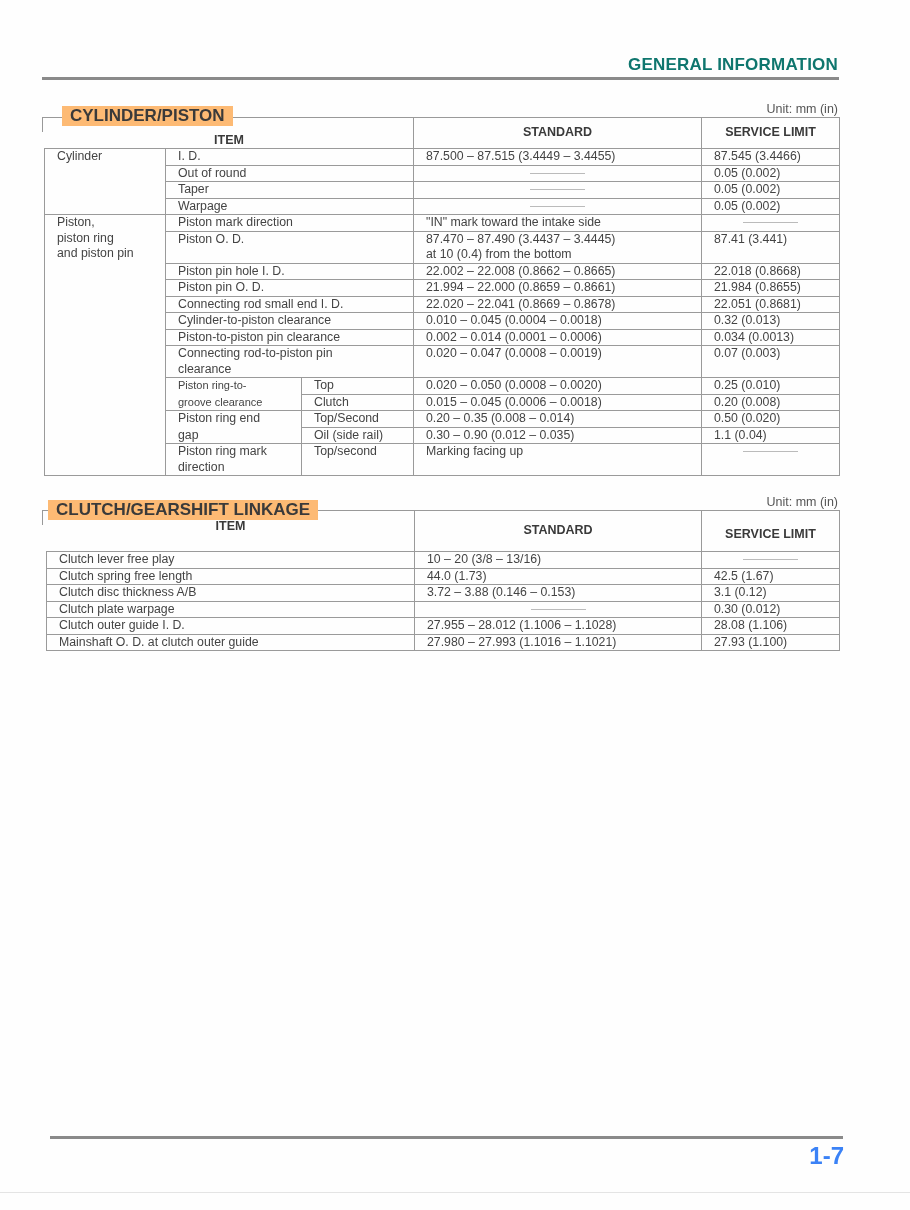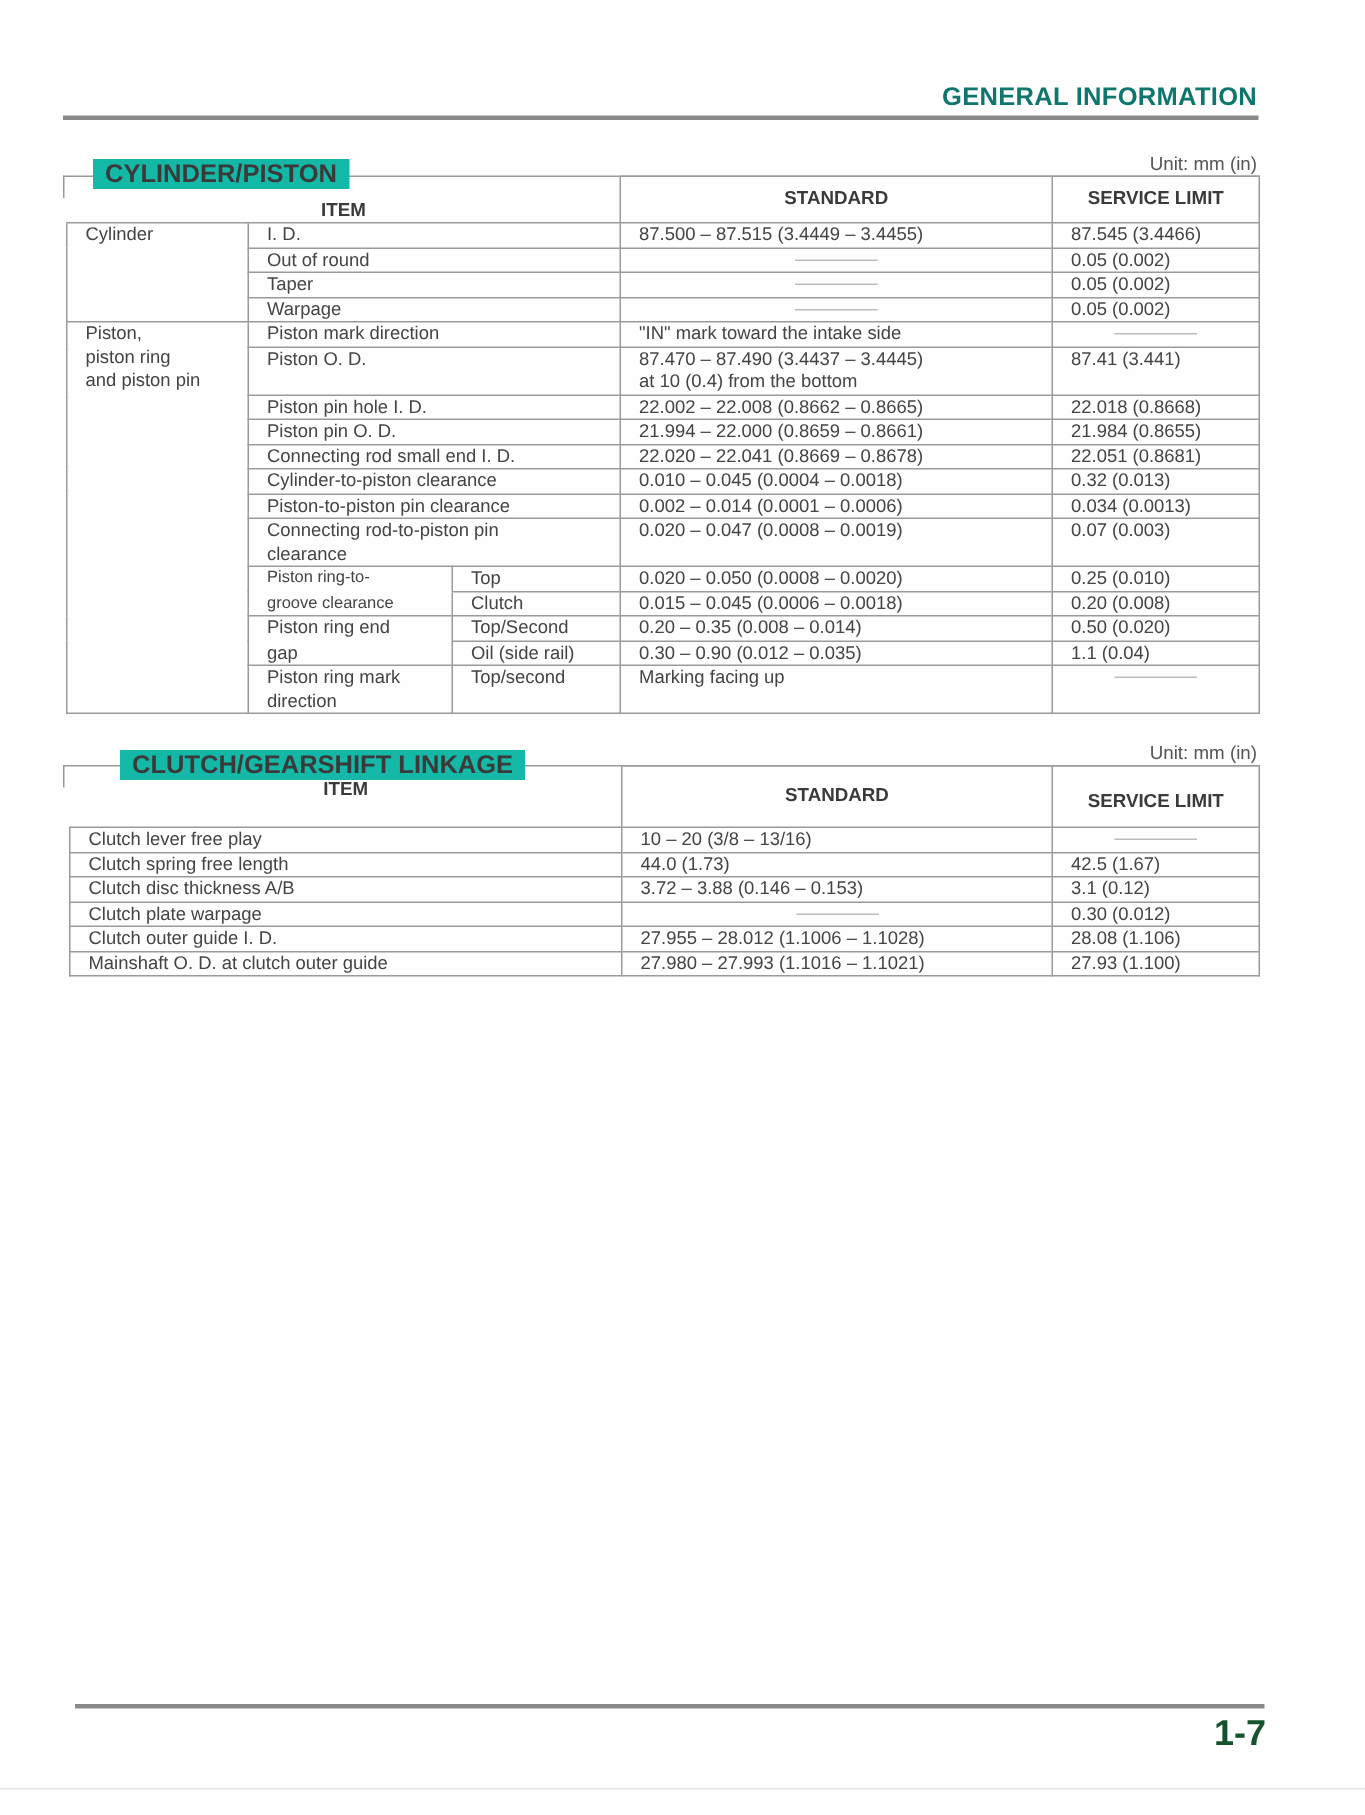--- a/index.html
+++ b/index.html
@@ -2,33 +2,33 @@
 <html><head>
 <meta charset="utf-8">
 <style>
   html, body { margin: 0; padding: 0; background: #fefefe; }
   body { width: 910px; height: 1210px; position: relative; overflow: hidden;
          font-family: "Liberation Sans", sans-serif; color: #3a3a3a; }
   .abs { position: absolute; }
   .hdr-title { right: 72px; top: 55px; font-size: 17px; font-weight: bold; letter-spacing: 0.2px; color: #0f766e; }
   .hdr-rule { left: 42px; top: 77px; width: 797px; height: 3px; background: #8a8a8a; }
   .unit { font-size: 12.5px; color: #555; }
-  .sec-title { font-size: 17px; font-weight: bold; color: #3a3a3a; background: #14b8a6; padding: 0 8px; }
+  .sec-title { font-size: 17px; font-weight: bold; color: #3a3a3a; background: #fdba74; padding: 0 8px; }
   .tickv { width: 1px; background: #999; }
   .topline { height: 1px; background: #999; }
   table.spec { position: absolute; border-collapse: collapse; font-size: 12.3px; color: #444; table-layout: fixed; }
   table.spec td, table.spec th { border: 1px solid #9a9a9a; padding: 0 0 0 12px; height: 15.5px; line-height: 15.5px; vertical-align: top; white-space: nowrap; }
   table.spec th { font-weight: bold; font-size: 12.5px; text-align: center; padding: 0; vertical-align: middle; color: #3a3a3a; }
   table.spec td.nb-t { border-top-color: transparent; }
   table.spec td.nb-b { border-bottom-color: transparent; }
   .dash { display: inline-block; width: 55px; height: 1px; background: #bbb; vertical-align: middle; }
   .center { text-align: center; padding-left: 0 !important; }
   .small { font-size: 11px; }
   .ftr-rule { left: 50px; top: 1136px; width: 793px; height: 3px; background: #8a8a8a; }
-  .pagenum { right: 66px; top: 1142px; font-size: 24px; font-weight: bold; color: #14532d; }
+  .pagenum { right: 66px; top: 1142px; font-size: 24px; font-weight: bold; color: #3b82f6; }
   .scanline { left: 0; top: 1192px; width: 910px; height: 1px; background: #e4e4e4; }
 </style>
 </head>
 <body>
 
 <div class="abs hdr-title">GENERAL INFORMATION</div>
 <div class="abs hdr-rule"></div>
 
 <div class="abs unit" style="right:72px; top:102px;">Unit: mm (in)</div>
 <div class="abs topline" style="left:42px; top:117px; width:797px;"></div>
@@ -158,21 +158,21 @@
     <td>Top/second</td>
     <td>Marking facing up</td>
     <td class="center"><span class="dash"></span></td>
   </tr>
 </tbody>
   </table>
 
 <div class="abs unit" style="right:72px; top:495px;">Unit: mm (in)</div>
 <div class="abs topline" style="left:42px; top:510px; width:797px;"></div>
 <div class="abs tickv" style="left:42px; top:510px; height:15px;"></div>
-<div class="abs sec-title" style="left:80px; top:500px;">CLUTCH/GEARSHIFT LINKAGE</div>
+<div class="abs sec-title" style="left:48px; top:500px;">CLUTCH/GEARSHIFT LINKAGE</div>
 
 <table class="spec" style="left:46px; top:510px; width:793px;">
   <colgroup>
     <col style="width:368px">
       <col style="width:287px">
       <col style="width:138px">
   </colgroup>
   <tbody>
       <tr style="height:32px;">
     <th style="height:32px; vertical-align:top; padding-top:8px; border-top-color:transparent; border-left-color:transparent;">ITEM</th>

